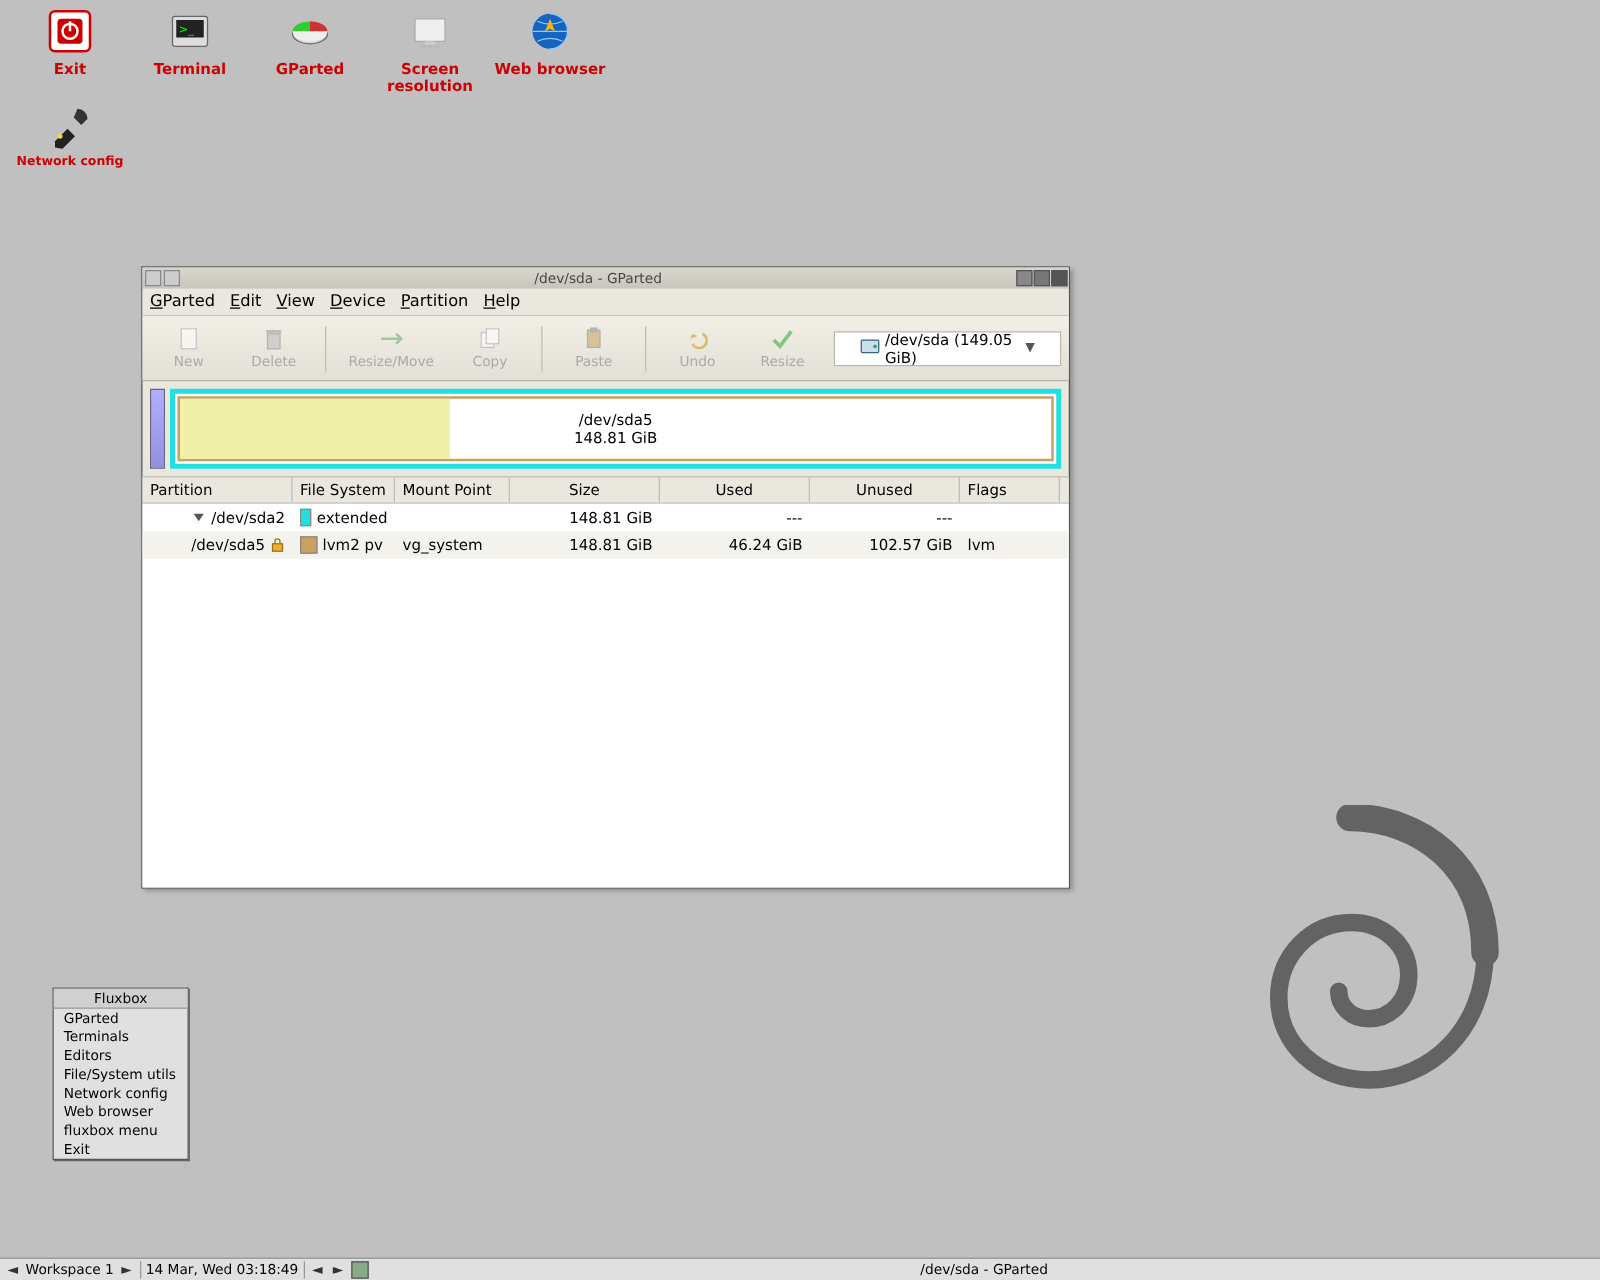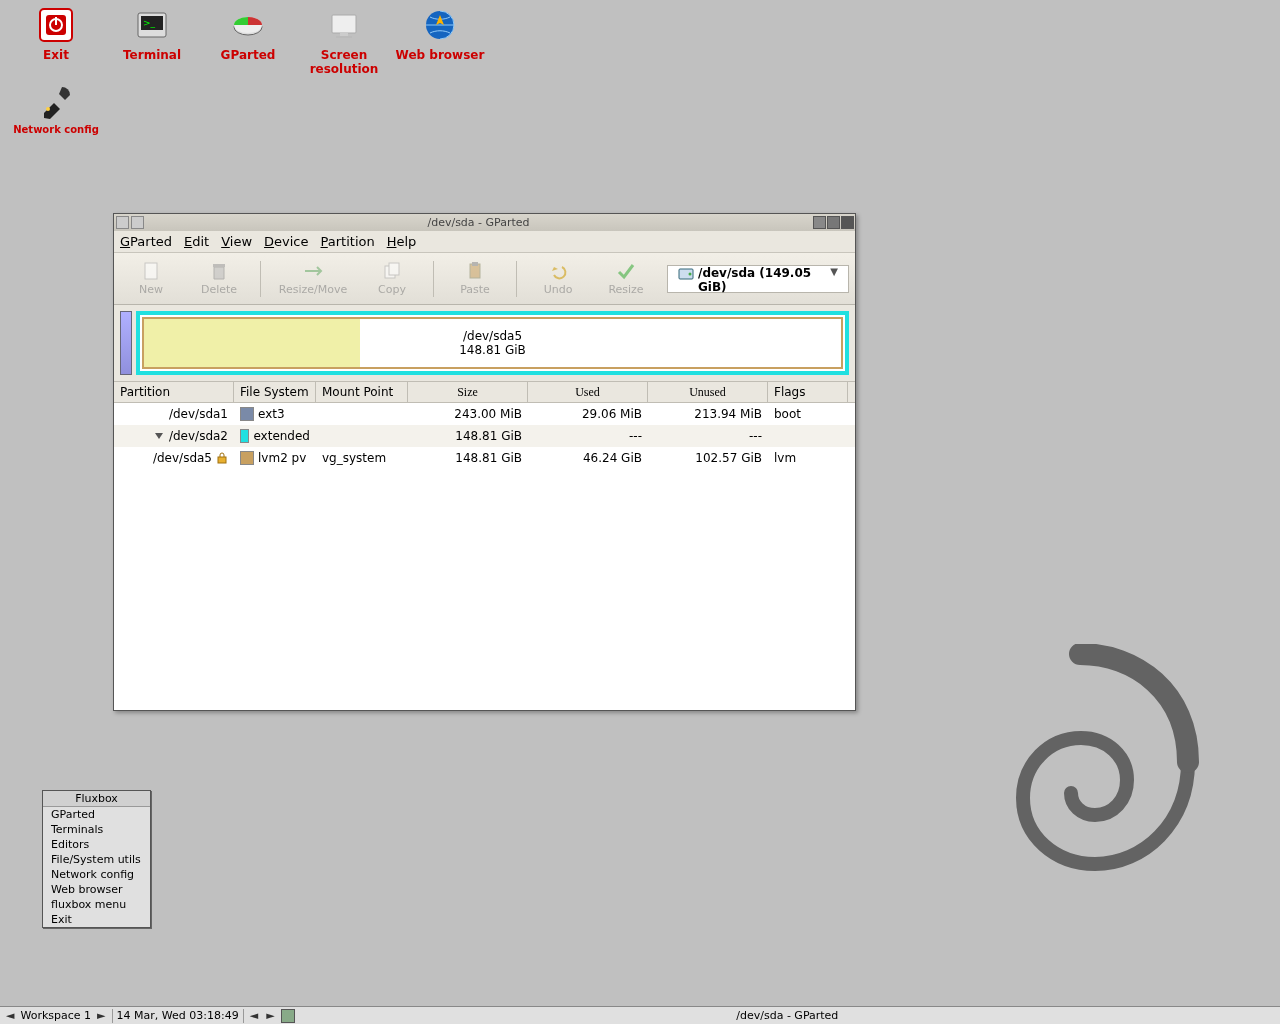--- a/index.html
+++ b/index.html
@@ -48,38 +48,38 @@
 .menubar .m { cursor:pointer; }
 .menubar .m u { text-decoration: underline; }
 
 .toolbar { height: 52px; background: linear-gradient(#f2efe7,#e2dfd7); border-bottom:1px solid #b8b5ac; display:flex; align-items:center; padding:0 6px; }
 .tbuttons { display:flex; gap: 6px; height:100%; align-items:center; }
 .tbtn { width: 62px; height: 46px; display:flex; flex-direction:column; align-items:center; justify-content:center; gap:2px; color:#7a7a7a; font-size:11px; cursor:pointer;}
 .tbtn.disabled { opacity:0.55; cursor:default;}
 .tbtn .ic { width:20px; height:20px;}
 .tsep { width:1px; height:36px; background:#c0bdb4; margin: 0 4px;}
 .toolbar .spacer { flex:1; }
-.devsel { width:182px; height:28px; border:1px solid #b8b5ac; background:#fff; display:flex; padding:0 10px; gap:4px; font-size:12px; cursor:pointer;font-weight:bold;}
+.devsel { width:182px; height:28px; border:1px solid #b8b5ac; background:#fff; display:flex; align-items:center; padding:0 20px; gap:4px; font-size:12px; cursor:pointer;}
 .devsel .drop { margin-left:auto; color:#555; font-size:10px;}
 
 .graphrow { height: 76px; padding:6px; display:flex; gap:4px;}
 .graphrow .sel { width: 12px; background: linear-gradient(#b0b0ff,#9090dd); border:1px solid #667;}
 .pgraph { flex:1; border:4px solid #20e0e0; background:#fff; position:relative;}
 .pgraph .inner { position:absolute; inset:2px; border:2px solid #c8a060; background:#fff;}
 .pgraph .fill { position:absolute; left:0; top:0; bottom:0; width:31%; background:#f0f0a8;}
 .pgraph .lab { position:absolute; left:0; right:0; top:50%; transform:translateY(-50%); text-align:center; font-size:12px; line-height:14px;}
 
 .thead { height:22px; display:flex; border-top:1px solid #c0bdb4; border-bottom:1px solid #c0bdb4; background:#eae7df; font-size:12px;}
 .thead .c { border-right:1px solid #c0bdb4; display:flex; align-items:center; padding:0 6px;}
 .tbody { flex:1; background:#fff; overflow:auto; font-size:12px;}
 .tr { height:22px; display:flex; align-items:center;}
 .tr:nth-child(even){ background:#f4f2ec;}
 .tr .c { padding:0 6px; display:flex; align-items:center; gap:4px;}
 .c.part{width:120px;} .c.fs{width:82px;} .c.mp{width:92px;} .c.sz{width:120px; justify-content:flex-end;} .c.us{width:120px; justify-content:flex-end;} .c.un{width:120px; justify-content:flex-end;} .c.fl{width:80px; padding-left:6px;}
-.thead .c.sz,.thead .c.us,.thead .c.un{justify-content:center;font-family:Liberation Serif, serif;}
+.thead .c.sz,.thead .c.us,.thead .c.un{justify-content:center;}
 .fscolor { width:14px; height:14px; border:1px solid #888;}
 .tri { width:0; height:0; border-left:4px solid transparent; border-right:4px solid transparent; border-top:6px solid #555; margin-right:2px;}
 .lock { width:12px; height:12px; display:inline-block;}
 
 .status { height:18px; background:#eae7df; border-top:1px solid #c0bdb4; font-size:12px; display:flex; align-items:center; padding:0 4px;}
 </style>
 </head>
 <body>
 
 <div class="desktop-icons">
@@ -274,34 +274,20 @@
       <div class="c fs">File System</div>
       <div class="c mp">Mount Point</div>
       <div class="c sz">Size</div>
       <div class="c us">Used</div>
       <div class="c un">Unused</div>
       <div class="c fl">Flags</div>
     </div>
   <div class="tbody" id="tbody">
       <div class="tr">
         <div class="c part" style="justify-content:flex-end;padding-left:18px">
-          <span>/dev/sda1</span>
-        </div>
-        <div class="c fs">
-          <span class="fscolor" style="background:#7a8aa8"></span>
-          <span>ext3</span>
-        </div>
-        <div class="c mp"></div>
-        <div class="c sz">243.00 MiB</div>
-        <div class="c us">29.06 MiB</div>
-        <div class="c un">213.94 MiB</div>
-        <div class="c fl">boot</div>
-      </div>
-      <div class="tr">
-        <div class="c part" style="justify-content:flex-end;padding-left:18px">
           <span class="tri"></span>
           <span>/dev/sda2</span>
         </div>
         <div class="c fs">
           <span class="fscolor" style="background:#20e0e0"></span>
           <span>extended</span>
         </div>
         <div class="c mp"></div>
         <div class="c sz">148.81 GiB</div>
         <div class="c us">---</div>

